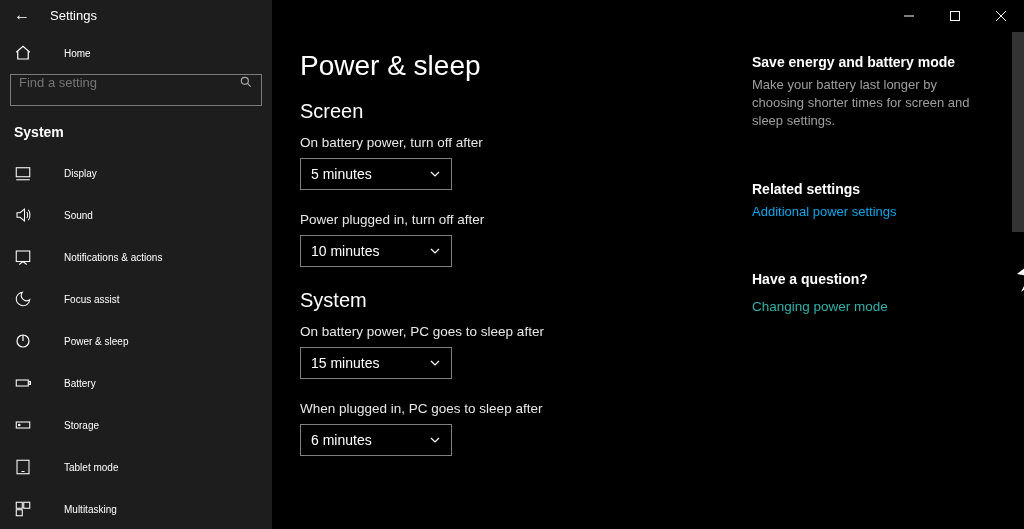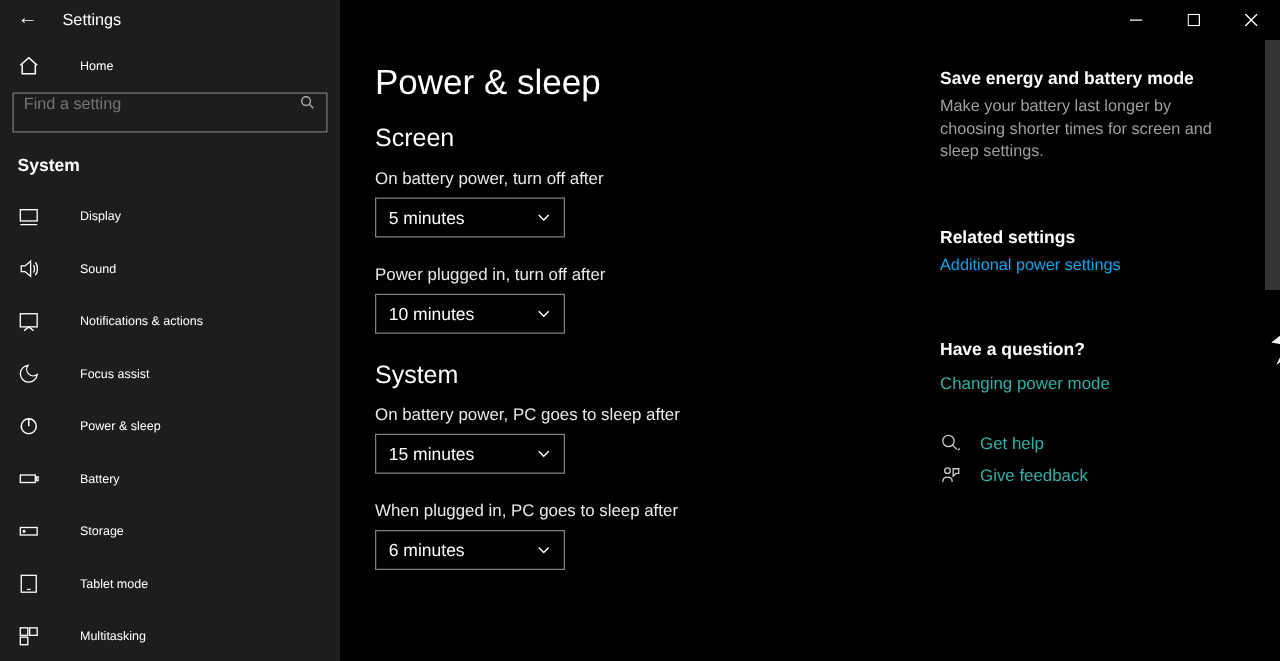--- a/index.html
+++ b/index.html
@@ -204,38 +204,20 @@
           <div class="block">
             <div class="side-h">Related settings</div>
             <div class="side-p" style="margin-top:6px;">
               <a class="side-p" style="color:#0ea5e9; text-decoration:none; cursor:pointer;">Additional power settings</a>
             </div>
           </div>
           <div class="block" style="margin-bottom:30px;">
             <div class="side-h">Have a question?</div>
             <a class="link-teal" style="margin-top:6px;">Changing power mode</a>
           </div>
-          <div>
-            <div class="link-row">
-              <svg viewBox="0 0 24 24" fill="none" stroke="#ccc" stroke-width="1.4">
-                  <circle cx="9" cy="9" r="6"></circle>
-                  <path d="M13 13l5 5"></path>
-                  <path d="M19 19l2-2"></path>
-                </svg>
-              <a class="link-teal">Get help</a>
-            </div>
-            <div class="link-row">
-              <svg viewBox="0 0 24 24" fill="none" stroke="#ccc" stroke-width="1.4">
-                  <circle cx="8" cy="6" r="3"></circle>
-                  <path d="M3 18c0-3 2-5 5-5s5 2 5 5"></path>
-                  <path d="M14 4l6 0 0 5-3 0-3 3z"></path>
-                </svg>
-              <a class="link-teal">Give feedback</a>
-            </div>
-          </div>
         </div>
       </div>
 
       <div class="scrollbar-stub"></div>
 
       <svg class="arrow-annot" width="60" height="60" viewBox="0 0 60 60">
         <path d="M55 5 L10 40 L22 42 L14 58 L28 48 L30 36 Z" fill="#fff"></path>
       </svg>
     </div>
   </div>

